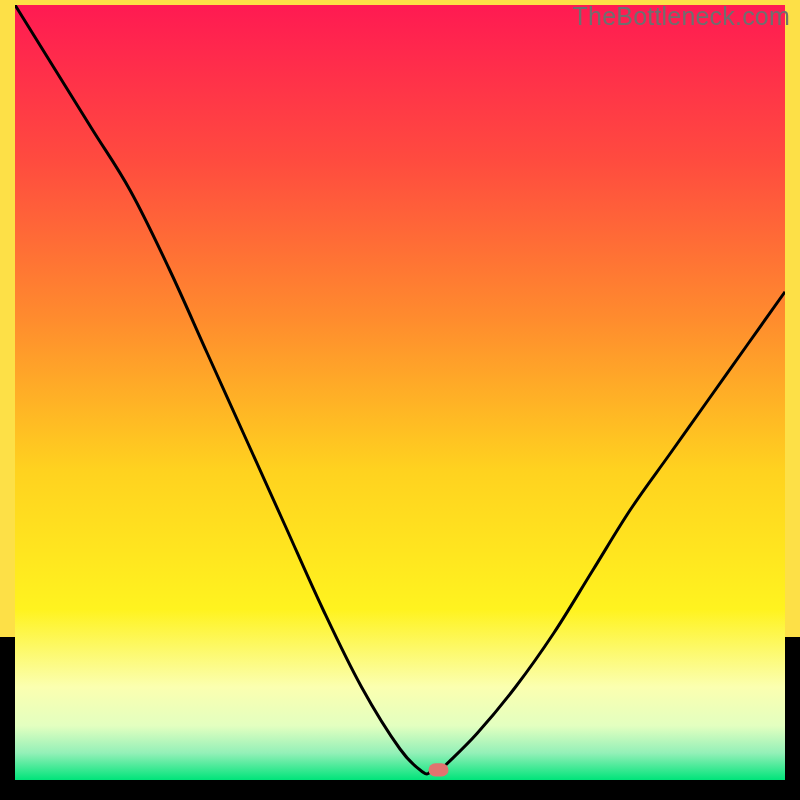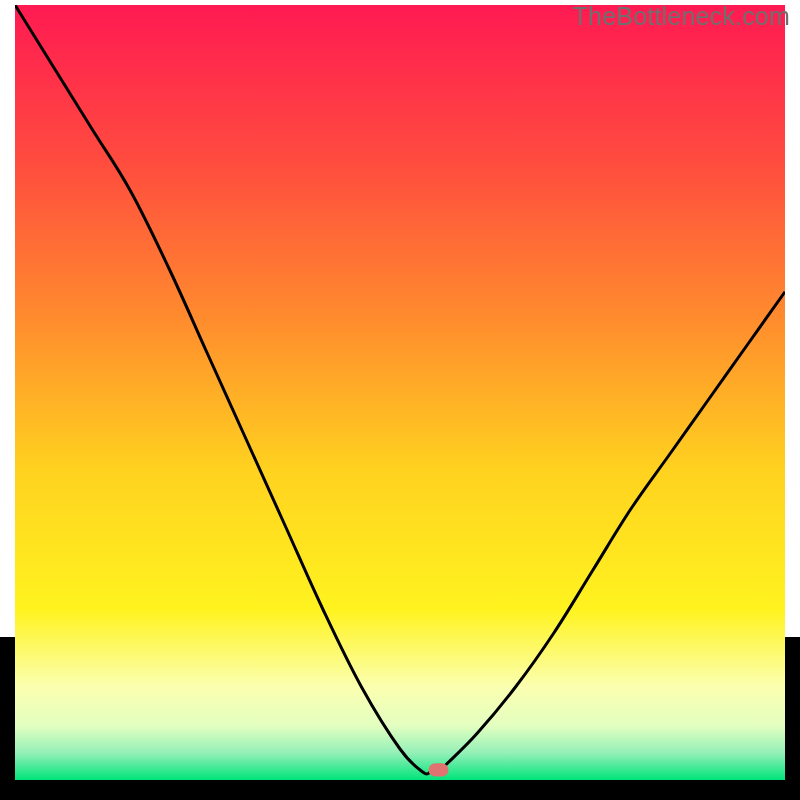--- a/index.html
+++ b/index.html
@@ -8,21 +8,21 @@
     width: 800px;
     height: 800px;
     background: #000;
     overflow: hidden;
     font-family: Arial, Helvetica, sans-serif;
   }
   .stage {
     position: relative;
     width: 800px;
     height: 637px;
-    background: #ffffff;
+    background: #fde047;
   }
   .plot {
     position: absolute;
     left: 15px;
     top: 5px;
     width: 770px;
     height: 775px;
   }
   .watermark {
     position: absolute;

